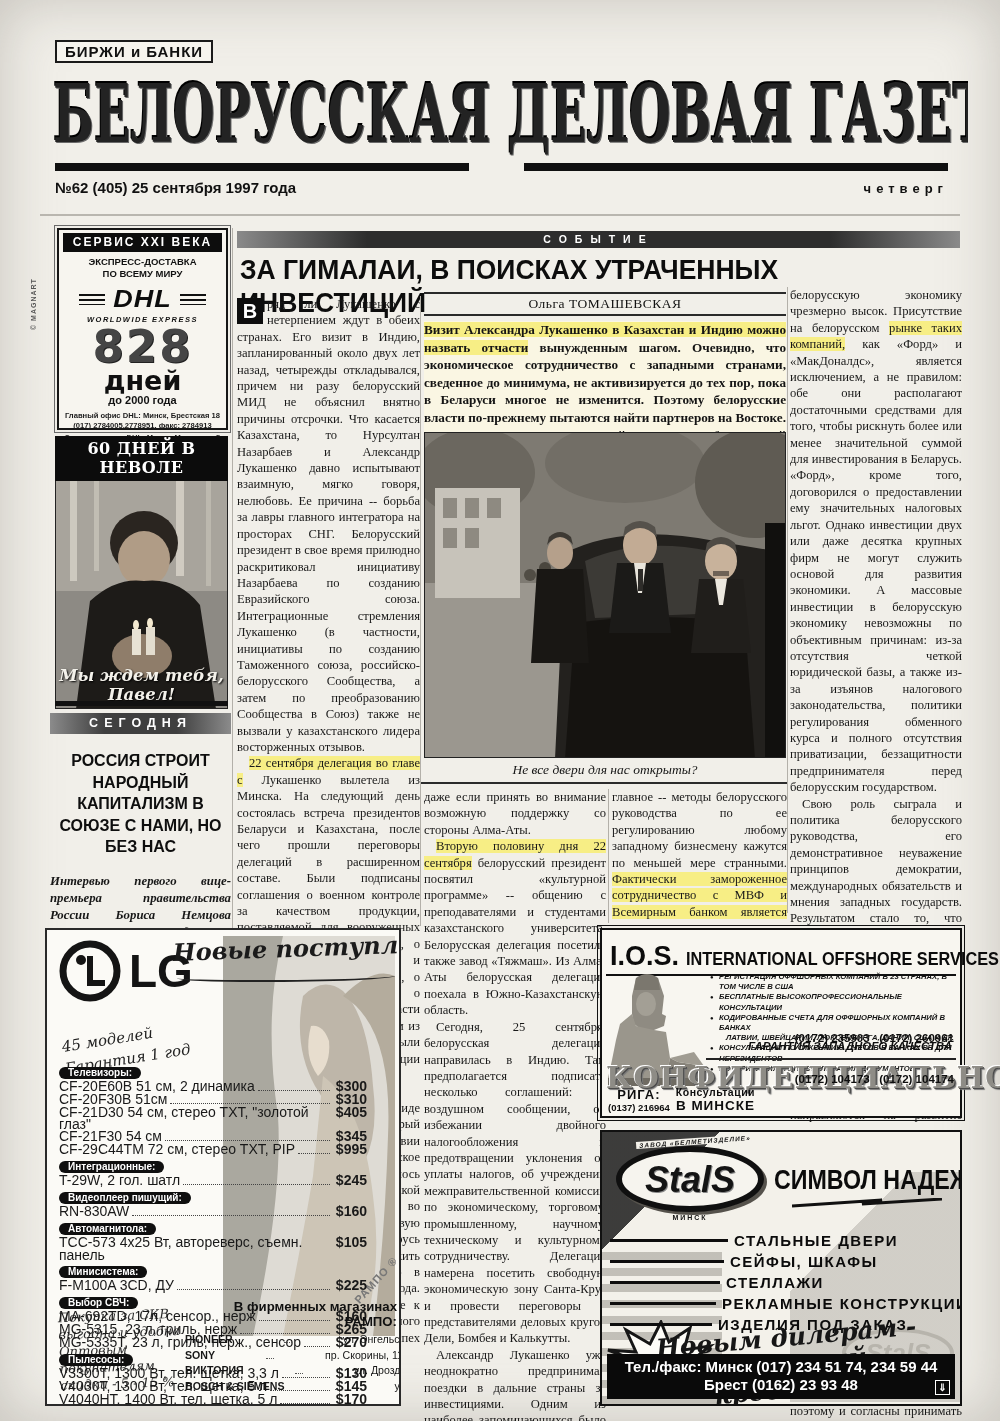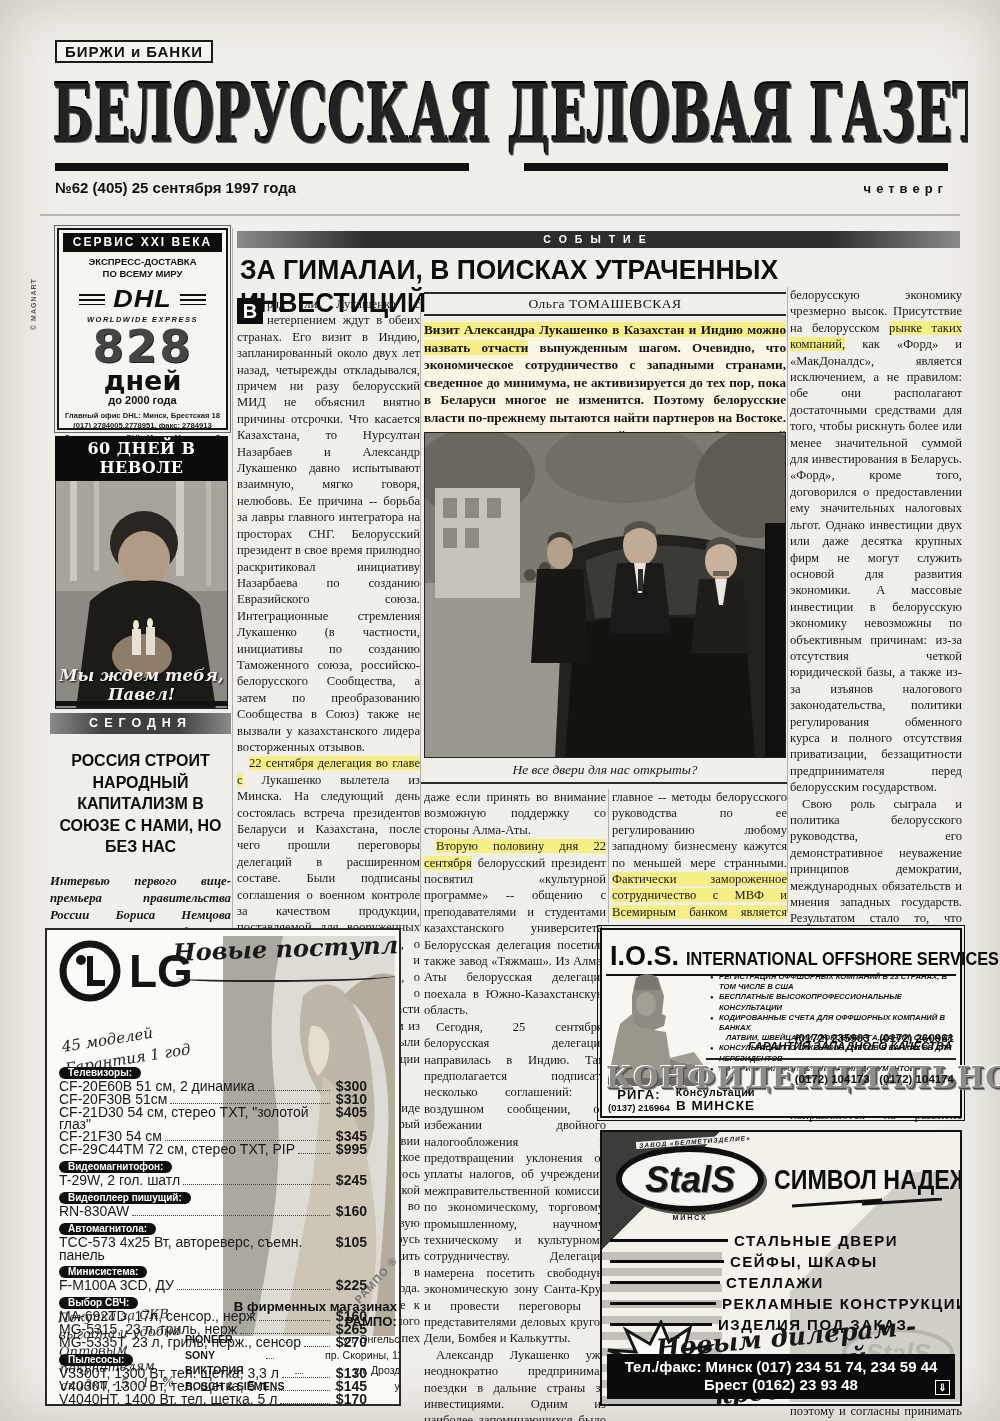--- a/index.html
+++ b/index.html
@@ -404,21 +404,21 @@
       <div class="lg-row">
           <span>CF-21F30 54 см</span>
           <span class="dots"></span>
           <span class="price">$345</span>
         </div>
       <div class="lg-row">
           <span>CF-29C44TM 72 см, стерео ТХТ, PIP</span>
           <span class="dots"></span>
           <span class="price">$995</span>
         </div>
-      <div><span class="lg-cat">Видеомагнитофон:</span></div>
+      <div><span class="lg-cat">Интеграционные:</span></div>
       <div class="lg-row">
           <span>T-29W, 2 гол. шатл</span>
           <span class="dots"></span>
           <span class="price">$245</span>
         </div>
       <div><span class="lg-cat">Видеоплеер пишущий:</span></div>
       <div class="lg-row">
           <span>RN-830AW</span>
           <span class="dots"></span>
           <span class="price">$160</span>

